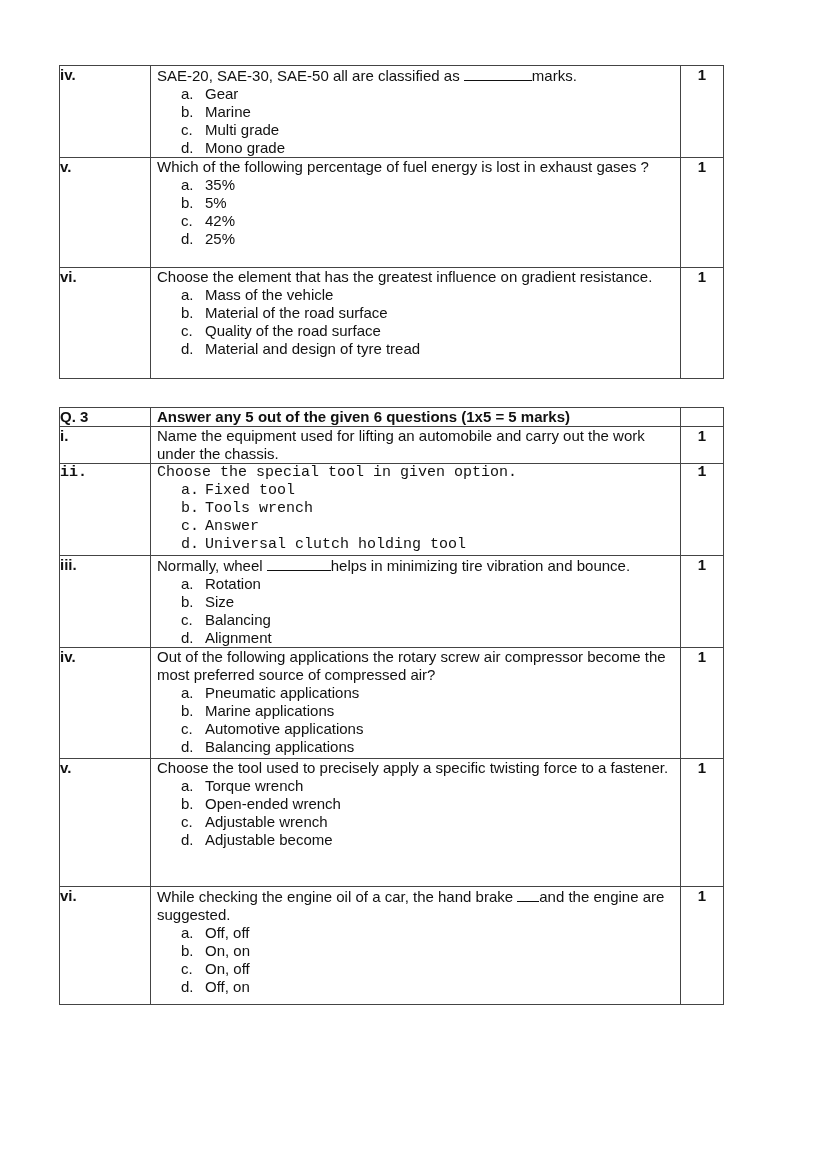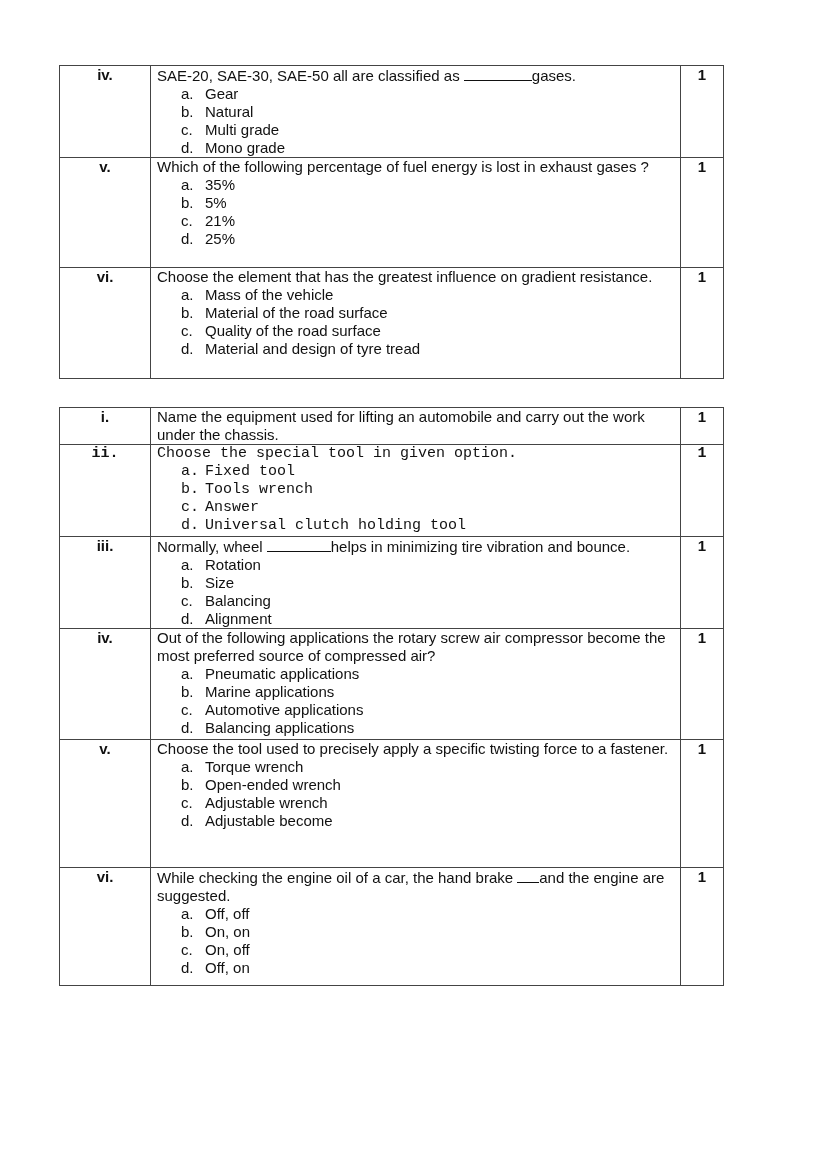--- a/index.html
+++ b/index.html
@@ -1,45 +1,45 @@
 <!DOCTYPE html>
 <html><head>
 <meta charset="utf-8">
 <style>
   html, body { margin: 0; padding: 0; background: #ffffff; }
   body { width: 827px; height: 1169px; position: relative; overflow: hidden;
          font-family: "Liberation Sans", sans-serif; color: #111; }
   .tbl { position: absolute; left: 59px; width: 655px; border-collapse: collapse; table-layout: fixed; }
   .tbl td { border: 1px solid #444; vertical-align: top; padding: 0; font-size: 15px; line-height: 18px; }
-  .c-num { width: 90px; text-align: center; font-weight: bold; }
+  .c-num { width: 90px; font-weight: bold; }
   .c-q { width: 519px; padding-left: 6px !important; padding-right: 4px !important; }
   .c-m { width: 42px; text-align: center; font-weight: bold; }
   .opts { margin: 0; padding: 0 0 0 24px; list-style: none; }
   .opts li { display: flex; }
   .opts .ol { width: 24px; }
   .hdr { font-weight: bold; }
   .blank { display: inline-block; border-bottom: 1.5px solid #111; height: 14px; vertical-align: baseline; }
 </style>
 </head>
 <body>
 
 <table class="tbl" id="t1" style="top:65px;">
   <tbody id="t1-body">
       <tr style="height: 92px;">
         <td class="c-num">iv.</td>
         <td class="c-q">
-          <div><span>SAE-20, SAE-30, SAE-50 all are classified as </span><span class="blank" style="width: 68px;"></span><span>gases.</span></div>
+          <div><span>SAE-20, SAE-30, SAE-50 all are classified as </span><span class="blank" style="width: 68px;"></span><span>marks.</span></div>
           <ul class="opts">
             <li>
               <span class="ol">a.</span>
               <span>Gear</span>
             </li>
             <li>
               <span class="ol">b.</span>
-              <span>Natural</span>
+              <span>Marine</span>
             </li>
             <li>
               <span class="ol">c.</span>
               <span>Multi grade</span>
             </li>
             <li>
               <span class="ol">d.</span>
               <span>Mono grade</span>
             </li>
           </ul>
@@ -54,21 +54,21 @@
             <li>
               <span class="ol">a.</span>
               <span>35%</span>
             </li>
             <li>
               <span class="ol">b.</span>
               <span>5%</span>
             </li>
             <li>
               <span class="ol">c.</span>
-              <span>21%</span>
+              <span>42%</span>
             </li>
             <li>
               <span class="ol">d.</span>
               <span>25%</span>
             </li>
           </ul>
         </td>
         <td class="c-m">1</td>
       </tr>
       <tr style="height: 111px;">
@@ -94,20 +94,25 @@
             </li>
           </ul>
         </td>
         <td class="c-m">1</td>
       </tr>
     </tbody>
 </table>
 
 <table class="tbl" id="t2" style="top:407px;">
   <tbody id="t2-body">
+    <tr>
+      <td class="c-num hdr">Q. 3</td>
+      <td class="c-q hdr">Answer any 5 out of the given 6 questions (1x5 = 5 marks)</td>
+      <td class="c-m"></td>
+    </tr>
   <tr style="height: 37px;">
         <td class="c-num">i.</td>
         <td class="c-q">
           <div>Name the equipment used for lifting an automobile and carry out the work under the chassis.</div>
         </td>
         <td class="c-m">1</td>
       </tr>
       <tr style="height: 92px; font-family: Liberation Mono, monospace;">
         <td class="c-num">ii.</td>
         <td class="c-q">

